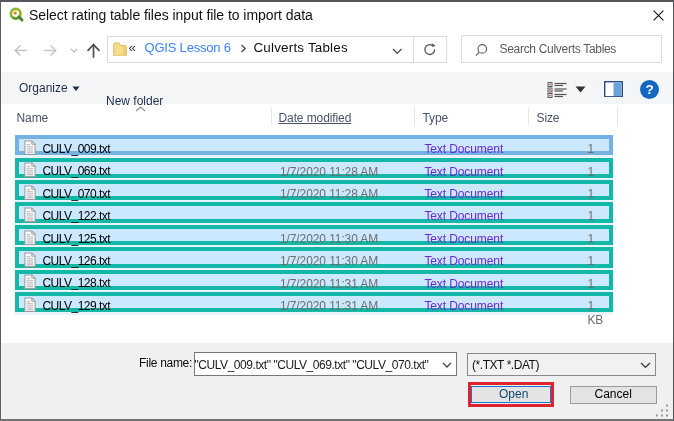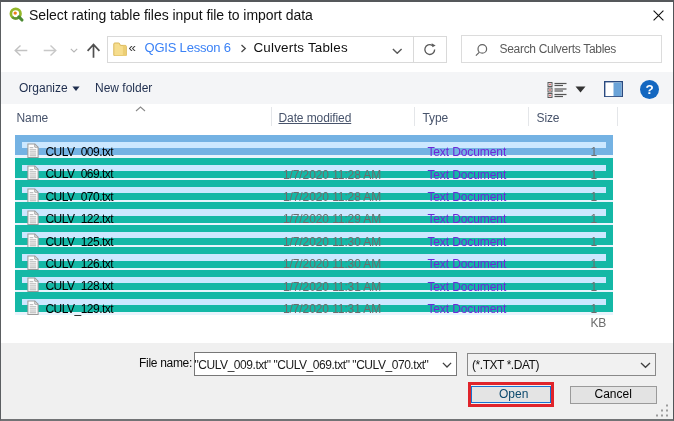--- a/index.html
+++ b/index.html
@@ -12,21 +12,21 @@
     border-top:2px solid #55585b;border-left:1px solid #5b5e61;border-right:1px solid #515458;border-bottom:2px solid #717375;}
   #title{left:29px;top:7.6px;font-size:14px;letter-spacing:-0.05px;color:#121212;}
   #addr{left:107px;top:35.5px;width:340px;height:27.5px;border:1px solid #d9d9d9;}
   #addrdiv{left:413px;top:36.5px;width:1px;height:25.5px;background:#d9d9d9;}
   #search{left:461px;top:35.2px;width:201px;height:27.7px;border:1px solid #dcdcdc;}
   #toolbar{left:1px;top:71.5px;width:672px;height:32.5px;background:#f4f5f7;}
   .tbtxt{color:#1f2e4e;top:82px;}
   .hd{color:#47536b;top:111.9px;letter-spacing:-0.1px;}
   .colsep{top:106.5px;width:1px;height:19.5px;background:#e4e6e9;}
   #rows{left:15.4px;top:135.2px;width:597.8px;height:180.2px;background:#e8f4fd;}
-  .row{position:absolute;left:0;width:597.8px;height:20.2px;background:#cce8ff;border:7px solid #14b8a6;}
+  .row{position:absolute;left:0;width:597.8px;height:20.2px;background:#cce8ff;border:4px solid #14b8a6;}
   .row.first{border-color:#74b2e3;}
   .fname{position:absolute;left:23px;top:2.6px;font-size:12px;color:#000;letter-spacing:-0.5px;}
   .fdate{position:absolute;left:260.6px;top:2.9px;font-size:12px;color:#6d6d6d;letter-spacing:-0.1px;}
   .ftype{position:absolute;left:405px;top:2.9px;font-size:12px;color:#6d28d9;letter-spacing:-0.1px;}
   .fsize{position:absolute;left:568px;top:2.9px;font-size:12px;color:#6d6d6d;letter-spacing:-0.1px;}
   .ficon{position:absolute;left:4.7px;top:0.7px;}
   #footer{left:1px;top:343px;width:672px;height:76px;background:#f0f0f0;}
   #fnlabel{color:#0a0a0a;top:357.2px;left:139px;letter-spacing:-0.3px;}
   #fncombo{left:194px;top:352px;width:262.5px;height:23.5px;background:#fff;border:1px solid #777;}
   #fntext{left:194.5px;top:359.2px;color:#1a1a1a;font-size:12px;letter-spacing:-0.45px;}
@@ -91,21 +91,21 @@
     <circle cx="7.3" cy="5.9" r="4.3" fill="none" stroke="#636363" stroke-width="1.2"></circle>
     <line x1="4.2" y1="9.3" x2="0.9" y2="12.6" stroke="#636363" stroke-width="1.2"></line>
   </svg>
   <div class="abs" style="left:499.5px;top:42.5px;font-size:12px;line-height:1;letter-spacing:-0.3px;color:#5a5a5a;white-space:nowrap;">Search Culverts Tables</div>
 
   <div class="abs" id="toolbar"></div>
   <div class="abs t12 tbtxt" style="left:19px;">Organize</div>
   <svg class="abs" style="left:71.5px;top:86px" width="8" height="5.5" viewBox="0 0 8 5.5">
     <path d="M0.4 0.4 L7.6 0.4 L4 5.1 Z" fill="#1f2e4e"></path>
   </svg>
-  <div class="abs t12 tbtxt" style="left:95px;">New folder</div>
+  <div class="abs t12 tbtxt" style="left:106px;margin-top:13px;">New folder</div>
 
   <svg class="abs" style="left:547px;top:80.5px" width="21" height="18" viewBox="0 0 21 18">
     <rect x="1" y="1.5" width="4" height="4" fill="none" stroke="#5a5a5a" stroke-width="1"></rect>
     <rect x="1" y="7" width="4" height="4" fill="none" stroke="#5a5a5a" stroke-width="1"></rect>
     <rect x="1" y="12.5" width="4" height="4" fill="none" stroke="#5a5a5a" stroke-width="1"></rect>
     <rect x="2.2" y="2.7" width="1.6" height="1.6" fill="#c94f4f"></rect>
     <rect x="2.2" y="8.2" width="1.6" height="1.6" fill="#c94f4f"></rect>
     <rect x="2.2" y="13.7" width="1.6" height="1.6" fill="#c94f4f"></rect>
     <line x1="7.5" y1="2.5" x2="19.5" y2="2.5" stroke="#555" stroke-width="1.2"></line>
     <line x1="7.5" y1="4.5" x2="16" y2="4.5" stroke="#555" stroke-width="1.2"></line>
@@ -195,21 +195,20 @@
         <path d="M7.8 0.9 L7.8 4.2 L11.1 4.2" fill="none" stroke="#9b9b9b" stroke-width="0.95"></path>
         <g stroke="#a3a3a3" stroke-width="0.85">
           <line x1="2.7" y1="4.7" x2="6.3" y2="4.7"></line>
           <line x1="2.7" y1="6.8" x2="9.2" y2="6.8"></line>
           <line x1="2.7" y1="8.9" x2="9.2" y2="8.9"></line>
           <line x1="2.7" y1="11" x2="9.2" y2="11"></line>
           <line x1="2.7" y1="12.8" x2="9.2" y2="12.8"></line>
         </g>
       </svg>
       <span class="fname">CULV_122.txt</span>
-      <span class="fdate">1/7/2020 11:29 AM</span>
       <span class="ftype">Text Document</span>
       <span class="fsize">1 KB</span>
     </div>
     <div class="row" style="top:89.72px">
       <svg class="ficon" width="12" height="15.5" viewBox="0 0 12 15.5">
         <path d="M0.9 0.9 L7.8 0.9 L11.1 4.2 L11.1 14.6 L0.9 14.6 Z" fill="#fdfdfd" stroke="#9b9b9b" stroke-width="1.05"></path>
         <path d="M7.8 0.9 L7.8 4.2 L11.1 4.2" fill="none" stroke="#9b9b9b" stroke-width="0.95"></path>
         <g stroke="#a3a3a3" stroke-width="0.85">
           <line x1="2.7" y1="4.7" x2="6.3" y2="4.7"></line>
           <line x1="2.7" y1="6.8" x2="9.2" y2="6.8"></line>

